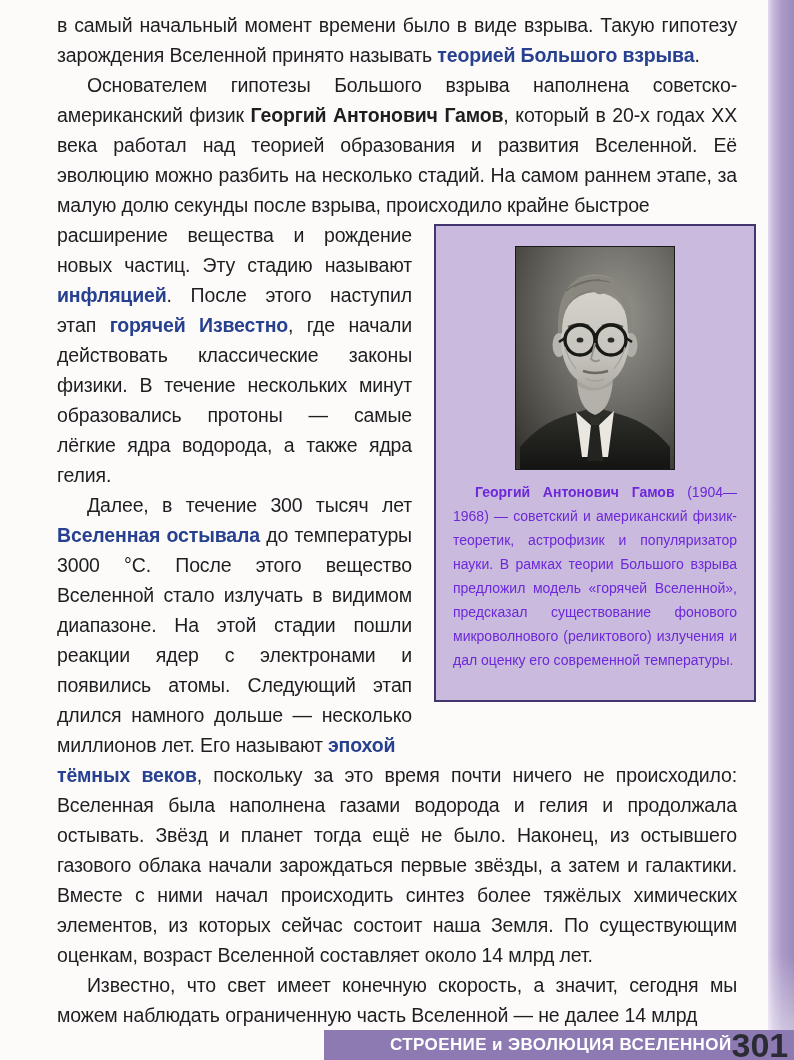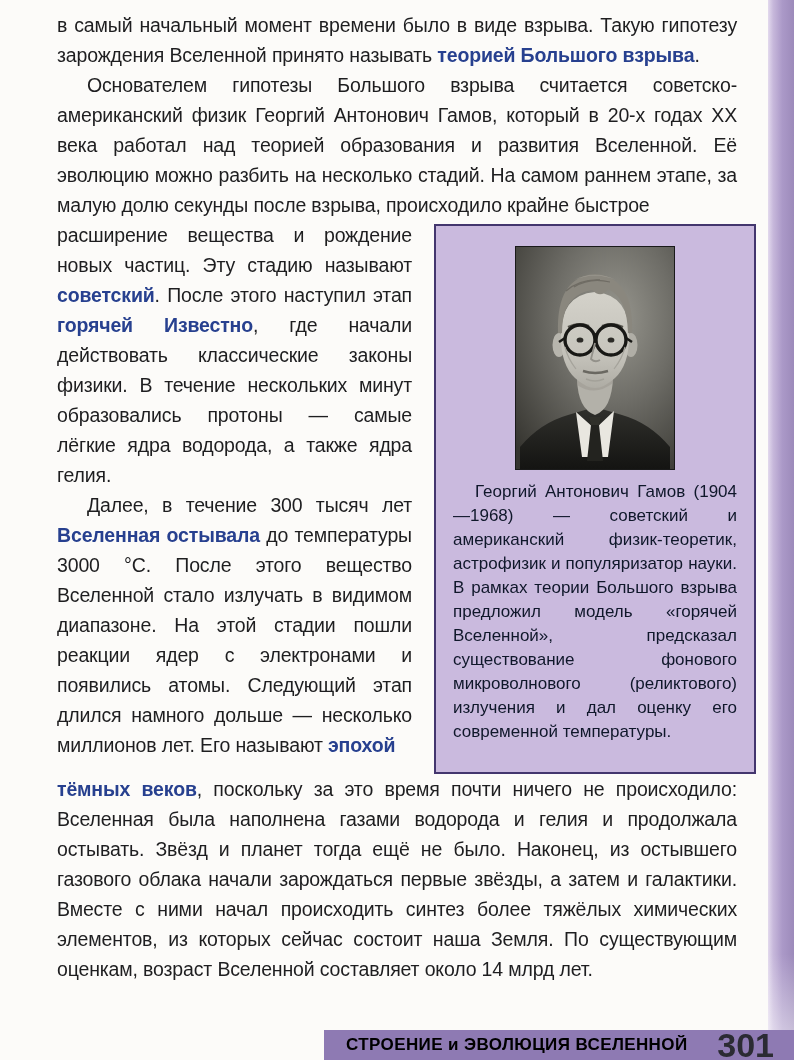--- a/index.html
+++ b/index.html
@@ -40,21 +40,21 @@
     margin:0;
     font-size:19.5px;
     line-height:30px;
     letter-spacing:-0.15px;
     color:var(--text);
     text-align:justify;
     hyphens:auto;
   }
   .para.indent{text-indent:30px;}
   .bold-blue{font-weight:bold;color:var(--accent-blue);}
-  .bold{font-weight:normal;}
+  .bold{font-weight:bold;}
   .italic{}
   .two-col{
     display:flex;
     gap:22px;
     margin-right:-19px; 
     align-items:flex-start;
   }
   .col-text{flex:1 1 auto;min-width:0;}
   .photo-box{
     flex:0 0 322px;
@@ -67,42 +67,43 @@
   .photo-frame{
     width:160px;
     margin:0 auto 10px auto;
     border:1px solid #1a1a1a;
     background:#3c3c3a;
     line-height:0;
   }
   .photo-frame svg{display:block;}
   .caption{
     margin:4px 0 16px 0;
-    font-size:17px;
+    font-size:14px;
     line-height:24px;
-    color:#0f172a;
+    color:#6d28d9;
     text-align:justify;
     text-indent:22px;
     hyphens:auto;
   }
   .footer-bar{
     position:absolute;
     left:324px;right:0;bottom:0;
     height:30px;
     background:var(--footer-bar);
     display:flex;
     align-items:center;
   }
   .footer-title{
-    color:#000000;
+    color:#ffffff;
     font-weight:bold;
     font-size:17px;
     letter-spacing:.4px;
     padding-left:22px;
     white-space:nowrap;
+    margin-left:44px;
   }
   .footer-page-num{
     margin-left:auto;
     padding-right:20px;
     font-size:34px;
     font-weight:600;
     color:#2b2b33;
     line-height:1;
   }
 </style>
@@ -110,25 +111,25 @@
 <body>
 
 <div class="page">
 
   <div class="edge-strip"></div>
 
   <main class="content">
 
     <p class="para"><span>в самый начальный момент времени было в виде взрыва. Такую гипотезу зарождения Вселенной принято называть </span><span class="bold-blue">теорией Большого взрыва</span><span>.</span></p>
 
-    <p class="para indent"><span>Основателем гипотезы Большого взрыва считается советско-американский физик </span><span class="bold">Георгий Антонович Гамов</span><span>, который в 20-х годах XX века работал над теорией образования и развития Вселенной. Её эволюцию можно разбить на несколько стадий. На самом раннем этапе, за малую долю секунды после взрыва, происходило крайне быстрое</span></p>
+    <p class="para indent"><span>Основателем гипотезы Большого взрыва наполнена советско-американский физик </span><span class="bold">Георгий Антонович Гамов</span><span>, который в 20-х годах XX века работал над теорией образования и развития Вселенной. Её эволюцию можно разбить на несколько стадий. На самом раннем этапе, за малую долю секунды после взрыва, происходило крайне быстрое</span></p>
 
     <section class="two-col">
       <div class="col-text">
-        <p class="para"><span>расширение вещества и рождение новых частиц. Эту стадию называют </span><span class="bold-blue">советский</span><span>. После этого наступил этап </span><span class="bold-blue">горячей Известно</span><span>, где начали действовать классические законы физики. В течение нескольких минут образовались протоны — самые лёгкие ядра водорода, а также ядра гелия.</span></p>
+        <p class="para"><span>расширение вещества и рождение новых частиц. Эту стадию называют </span><span class="bold-blue">инфляцией</span><span>. После этого наступил этап </span><span class="bold-blue">горячей Известно</span><span>, где начали действовать классические законы физики. В течение нескольких минут образовались протоны — самые лёгкие ядра водорода, а также ядра гелия.</span></p>
         <p class="para indent"><span>Далее, в течение 300 тысяч лет </span><span class="bold-blue">Вселенная остывала</span><span> до температуры 3000 °С. После этого вещество Вселенной стало излучать в видимом диапазоне. На этой стадии пошли реакции ядер с электронами и появились атомы. Следующий этап длился намного дольше — несколько миллионов лет. Его называют </span><span class="bold-blue">эпохой</span></p>
       </div>
 
       <aside class="photo-box">
         <figure class="photo-frame">
 
           <svg width="158" height="222" viewBox="0 0 158 222" xmlns="http://www.w3.org/2000/svg">
             <defs>
               <radialGradient id="bgG" cx="62%" cy="32%" r="85%">
                 <stop offset="0%" stop-color="#98978f"></stop>
@@ -187,20 +188,21 @@
             <path d="M49,100 Q52,112 60,122" stroke="#a5a39b" stroke-width="1.2" fill="none"></path>
             <path d="M109,100 Q106,112 98,122" stroke="#a5a39b" stroke-width="1.2" fill="none"></path>
           </svg>
         </figure>
         <p class="caption"><span class="bold">Георгий Антонович Гамов</span><span> (1904—1968) — советский и американский физик-теоретик, астрофизик и популяризатор науки. В рамках теории Большого взрыва предложил модель «горячей Вселенной», предсказал существование фонового микроволнового (реликтового) излучения и дал оценку его современной температуры.</span></p>
       </aside>
     </section>
 
     <p class="para"><span class="bold-blue">тёмных веков</span><span>, поскольку за это время почти ничего не происходило: Вселенная была наполнена газами водорода и гелия и продолжала остывать. Звёзд и планет тогда ещё не было. Наконец, из остывшего газового облака начали зарождаться первые звёзды, а затем и галактики. Вместе с ними начал происходить </span><span class="italic">синтез</span><span> более тяжёлых химических элементов, из которых сейчас состоит наша Земля. По существующим оценкам, возраст Вселенной составляет около 14 млрд лет.</span></p>
 
+    <p class="para indent"><span>Известно, что свет имеет конечную скорость, а значит, сегодня мы можем наблюдать ограниченную часть Вселенной — не далее 14 млрд</span></p>
 
   </main>
 
   <footer class="footer-bar">
     <span class="footer-title">СТРОЕНИЕ и ЭВОЛЮЦИЯ ВСЕЛЕННОЙ</span>
     <span class="footer-page-num">301</span>
   </footer>
 
 </div>
 

